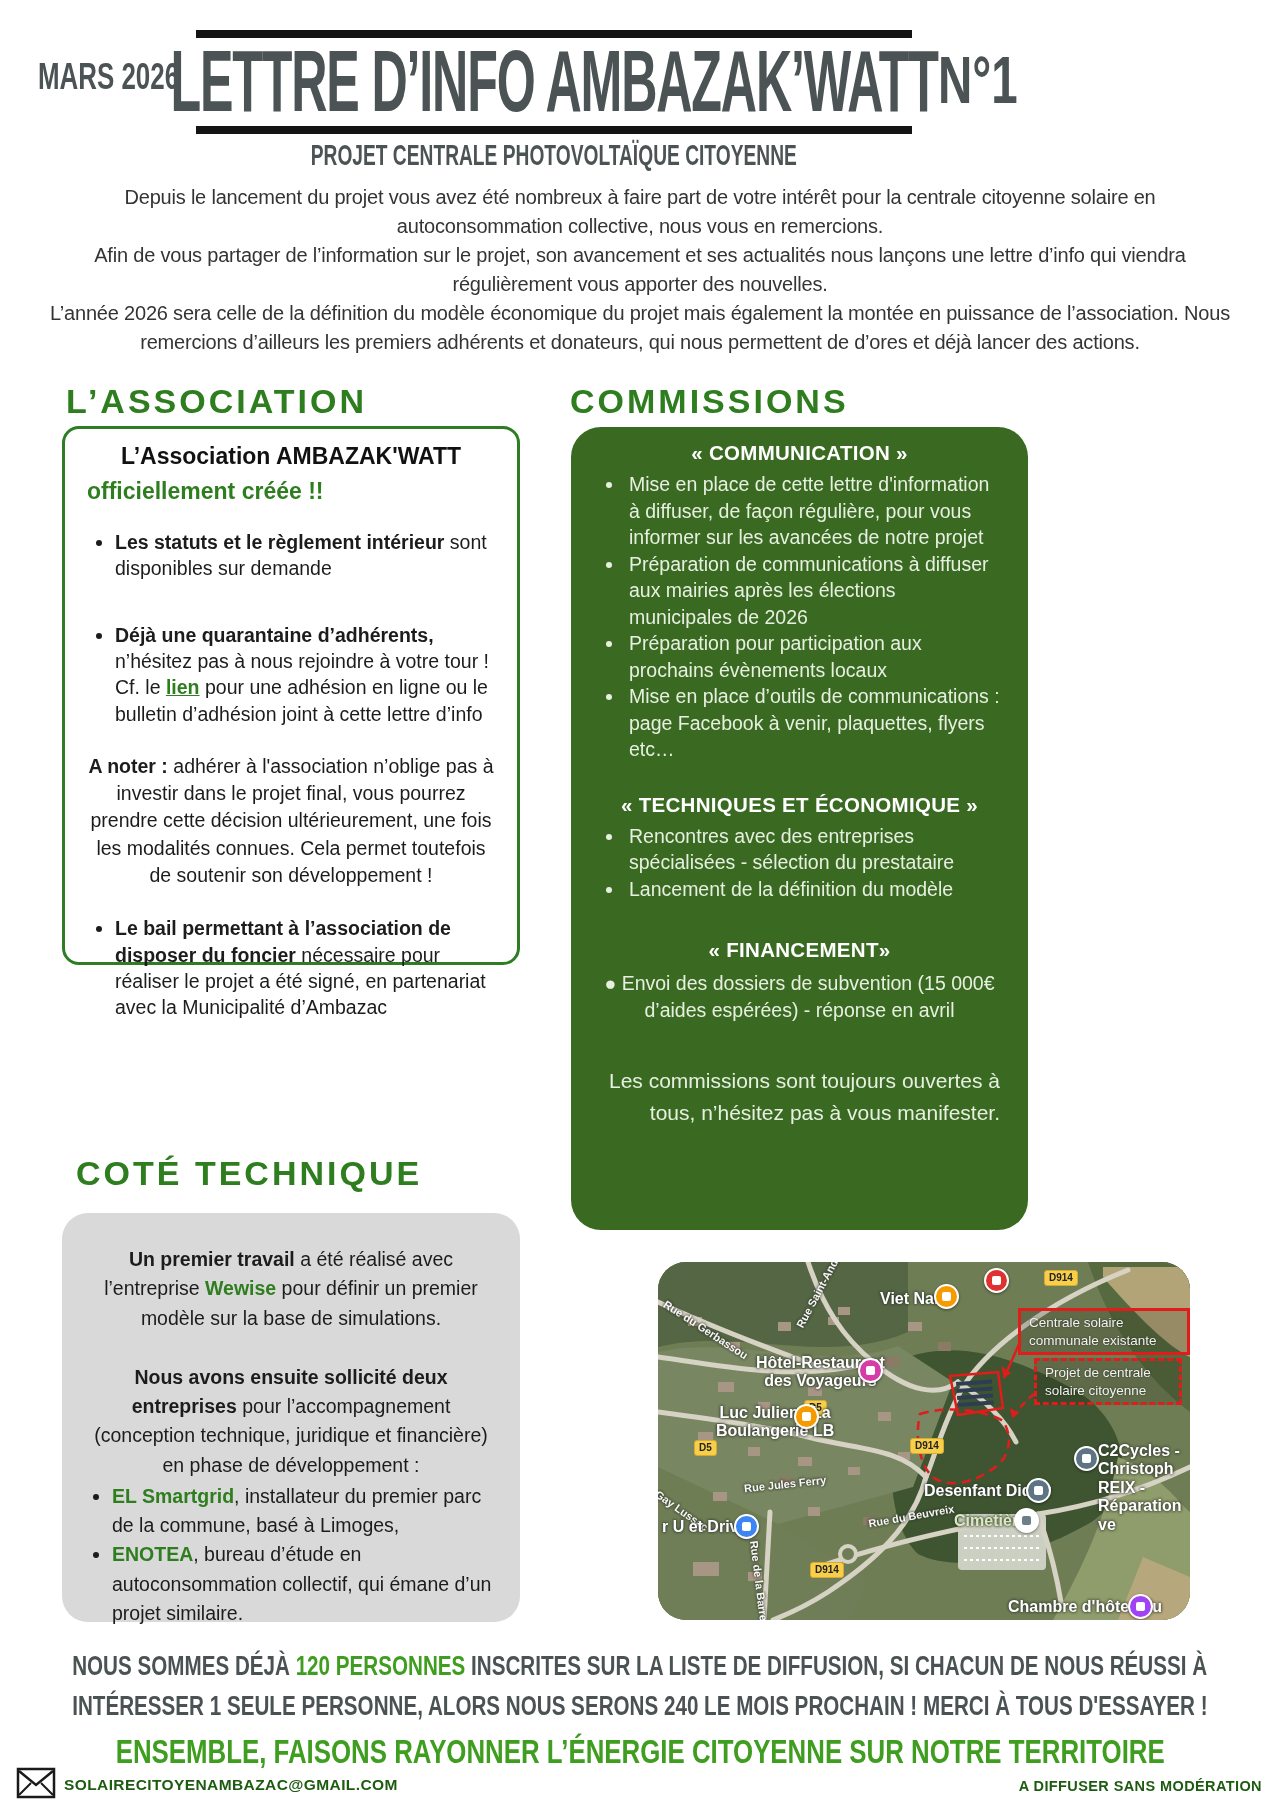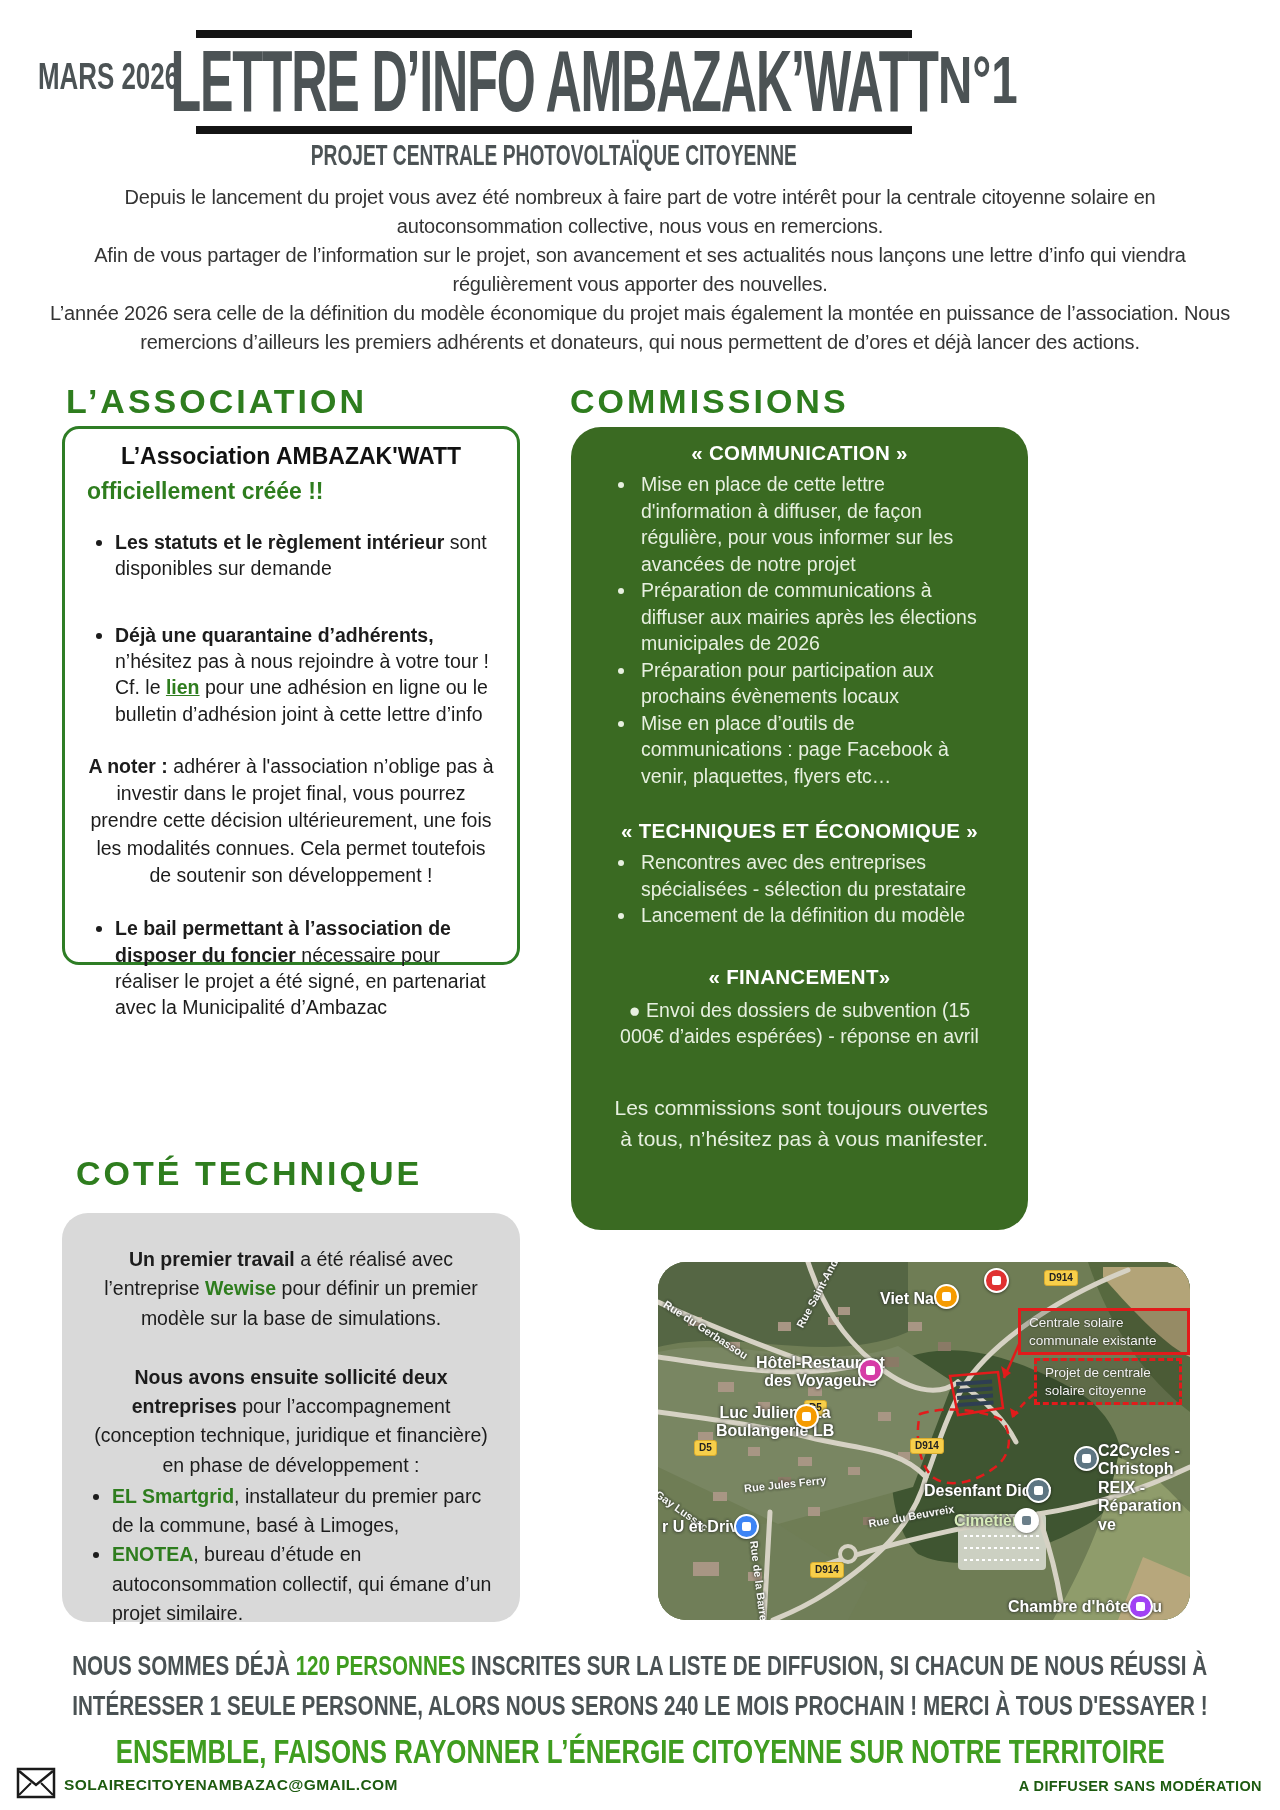--- a/index.html
+++ b/index.html
@@ -40,21 +40,21 @@
   .assoc-box li{font-size:19.5px;line-height:1.35;color:#1c1c1c;}
   .assoc-box li + li{margin-top:40px;}
   .assoc-note{margin:26px 0 0;font-size:19.5px;line-height:1.4;text-align:center;color:#1c1c1c;}
   .assoc-box ul.second{margin-top:26px;}
   .b{font-weight:bold;}
   .green-b{color:#2e7d1e;font-weight:bold;}
   .link{color:#2e7d1e;font-weight:bold;text-decoration:underline;cursor:pointer;}
 
   
   .comm-box{position:absolute;left:571px;top:427px;width:457px;height:803px;box-sizing:border-box;
-        background:#3a6a22;border-radius:30px;color:#e7f0e0;padding:12px 40px;}
+        background:#3a6a22;border-radius:30px;color:#e7f0e0;padding:12px 28px;}
   .comm-h{font-size:20.5px;font-weight:bold;text-align:center;color:#ffffff;margin:2px 0 0;letter-spacing:.3px;}
   .comm-box ul{margin:6px 0 0;padding-left:26px;}
   .comm-box li{font-size:19.5px;line-height:1.36;padding-left:4px;}
   .comm-box li::marker{color:#e7f0e0;}
   .comm-h.mt1{margin-top:30px;}
   .comm-h.mt2{margin-top:36px;}
   .fin-item{margin:8px 0 0;font-size:19.5px;line-height:1.36;text-align:center;}
   .fin-item::before{content:"● ";}
   .comm-close{margin:42px 0 0;font-size:21px;line-height:1.5;text-align:right;}
 

